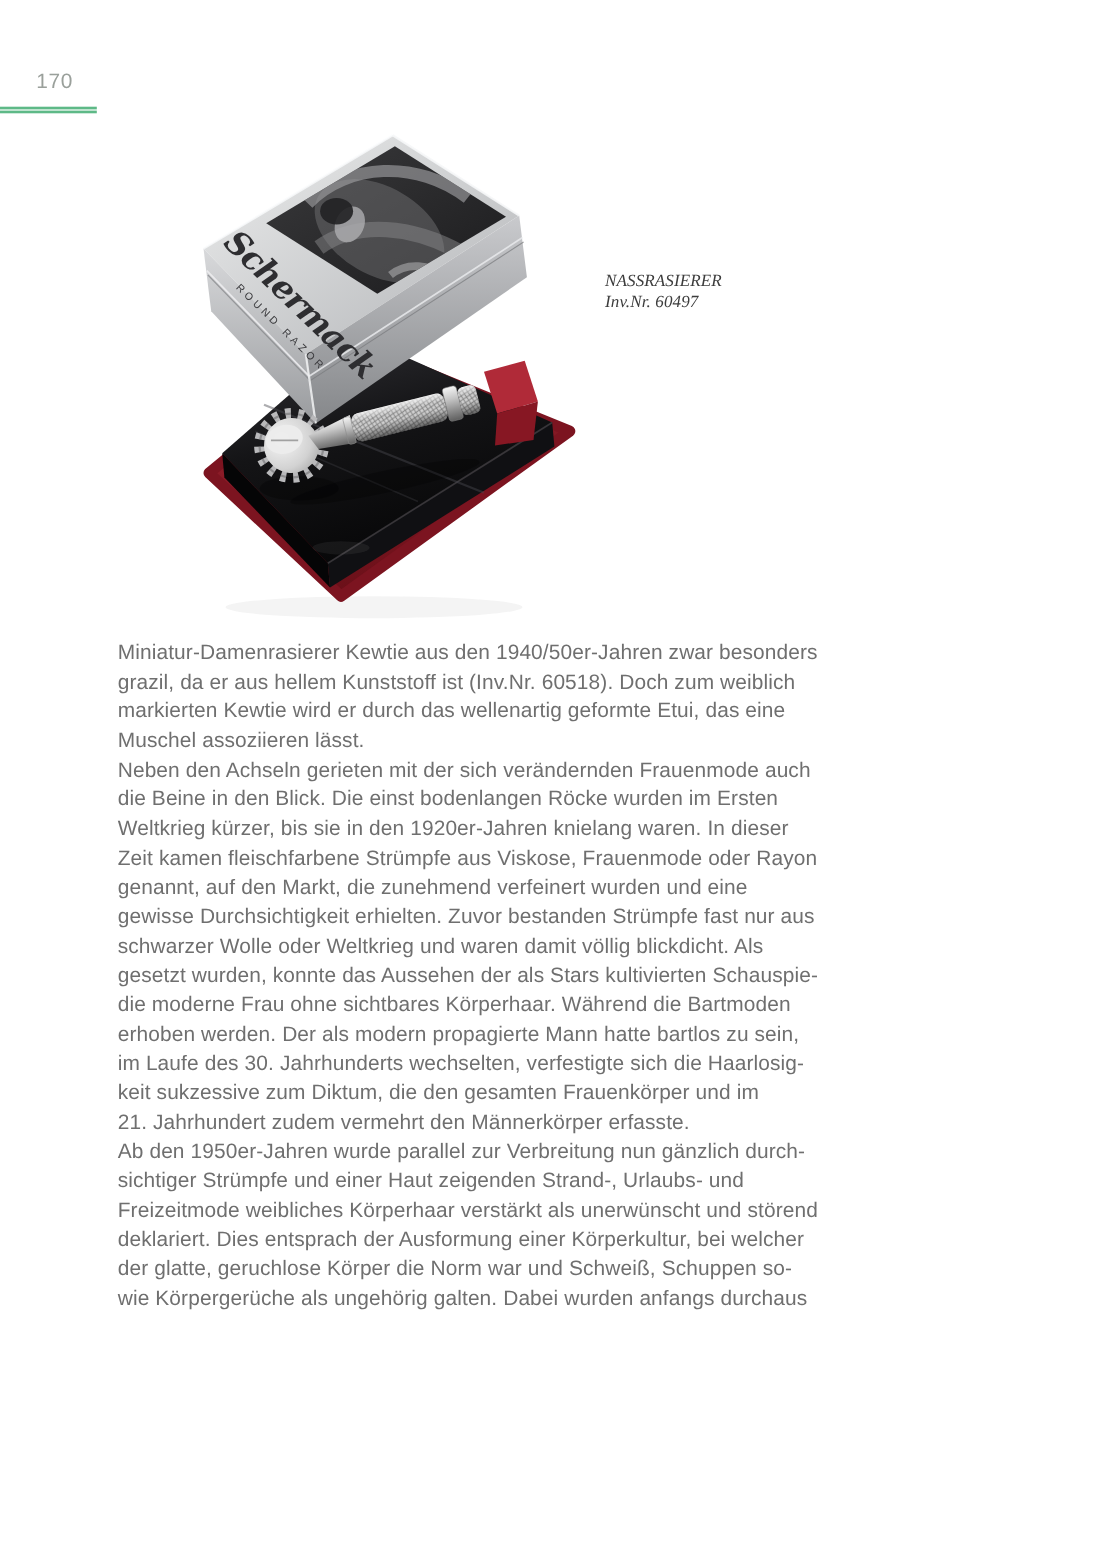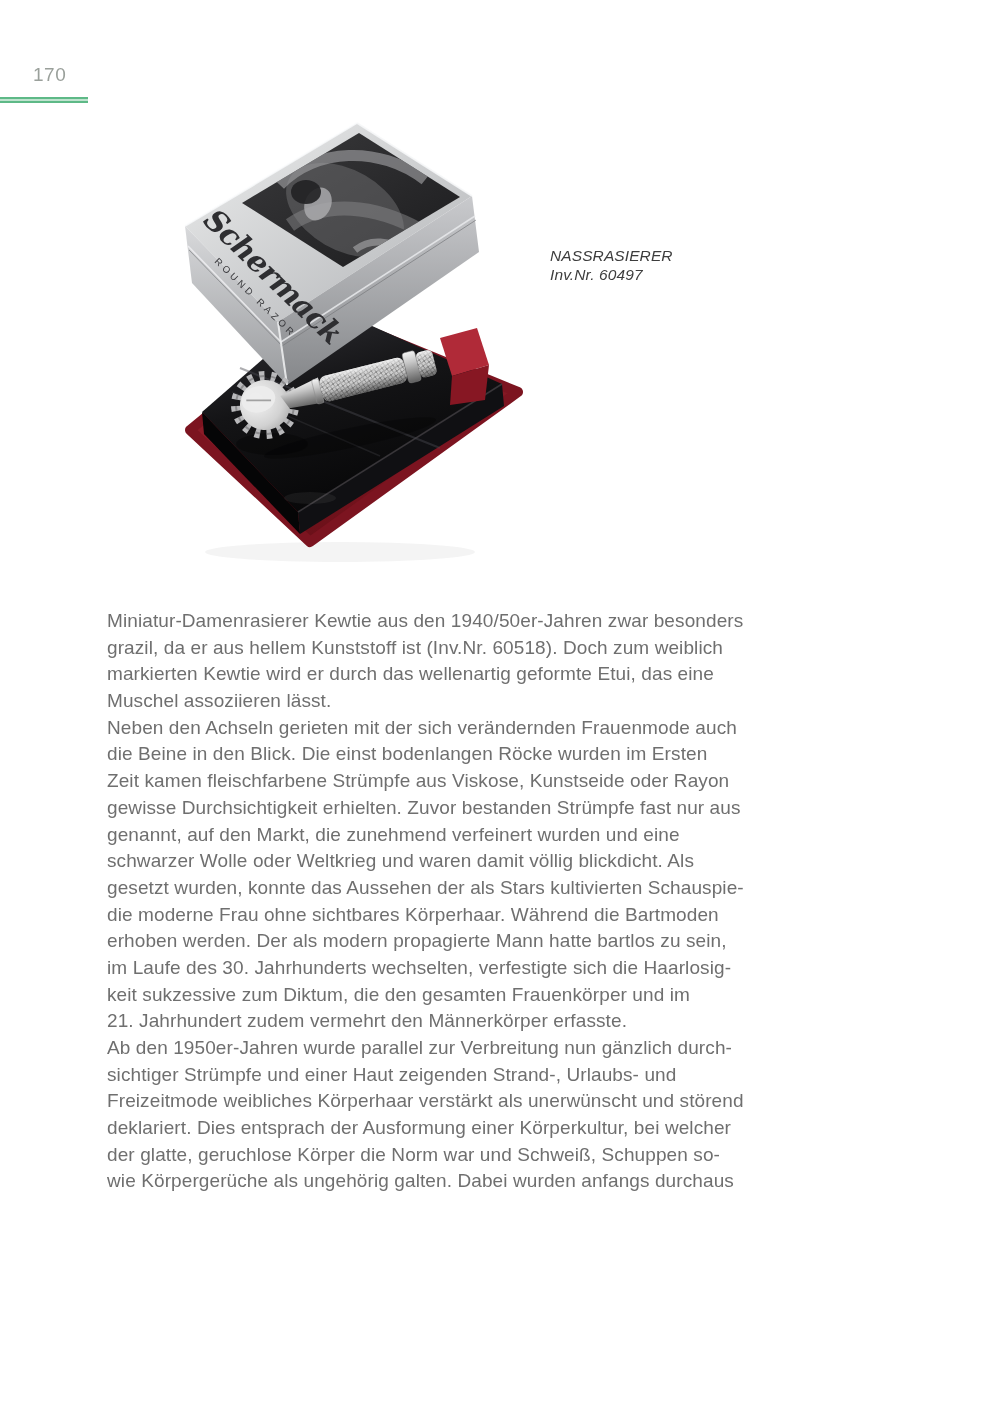--- a/index.html
+++ b/index.html
@@ -19,24 +19,24 @@
     position:absolute;left:0;top:97px;
     width:88px;height:6px;
     background:linear-gradient(#5eb987 0 2px,#bfe3cf 2px 4px,#5eb987 4px 6px);
   }
   .figure-wrap{
     position:absolute;left:140px;top:100px;width:440px;height:470px;
   }
   .caption{
     position:absolute;left:550px;top:246px;
     font-style:italic;font-size:15.5px;line-height:19.4px;
-    color:#3d3d3d;letter-spacing:.1px;
+    color:#3d3d3d;letter-spacing:.1px;font-family:Liberation Serif, serif;
   }
   .body-text{
-    position:absolute;left:107px;top:608px;width:690px;
+    position:absolute;left:107px;top:581px;width:690px;
     font-size:19px;line-height:26.7px;
     font-weight:300;
     color:#6f6f6f;letter-spacing:.1px;
     white-space:nowrap;
   }
   .body-line{height:26.7px;}
 </style>
 </head>
 <body>
 
@@ -176,23 +176,24 @@
     <div>Inv.Nr. 60497</div>
   </div>
 
   <div class="body-text" id="body-text">
       <div class="body-line">Miniatur-Damenrasierer Kewtie aus den 1940/50er-Jahren zwar besonders</div>
       <div class="body-line">grazil, da er aus hellem Kunststoff ist (Inv.Nr. 60518). Doch zum weiblich</div>
       <div class="body-line">markierten Kewtie wird er durch das wellenartig geformte Etui, das eine</div>
       <div class="body-line">Muschel assoziieren lässt.</div>
       <div class="body-line">Neben den Achseln gerieten mit der sich verändernden Frauenmode auch</div>
       <div class="body-line">die Beine in den Blick. Die einst bodenlangen Röcke wurden im Ersten</div>
-      <div class="body-line">Zeit kamen fleischfarbene Strümpfe aus Viskose, Kunstseide oder Rayon</div>
+      <div class="body-line">Weltkrieg kürzer, bis sie in den 1920er-Jahren knielang waren. In dieser</div>
+      <div class="body-line">Zeit kamen fleischfarbene Strümpfe aus Viskose, Frauenmode oder Rayon</div>
+      <div class="body-line">genannt, auf den Markt, die zunehmend verfeinert wurden und eine</div>
       <div class="body-line">gewisse Durchsichtigkeit erhielten. Zuvor bestanden Strümpfe fast nur aus</div>
-      <div class="body-line">genannt, auf den Markt, die zunehmend verfeinert wurden und eine</div>
       <div class="body-line">schwarzer Wolle oder Weltkrieg und waren damit völlig blickdicht. Als</div>
       <div class="body-line">gesetzt wurden, konnte das Aussehen der als Stars kultivierten Schauspie-</div>
       <div class="body-line">die moderne Frau ohne sichtbares Körperhaar. Während die Bartmoden</div>
       <div class="body-line">erhoben werden. Der als modern propagierte Mann hatte bartlos zu sein,</div>
       <div class="body-line">im Laufe des 30. Jahrhunderts wechselten, verfestigte sich die Haarlosig-</div>
       <div class="body-line">keit sukzessive zum Diktum, die den gesamten Frauenkörper und im</div>
       <div class="body-line">21. Jahrhundert zudem vermehrt den Männerkörper erfasste.</div>
       <div class="body-line">Ab den 1950er-Jahren wurde parallel zur Verbreitung nun gänzlich durch-</div>
       <div class="body-line">sichtiger Strümpfe und einer Haut zeigenden Strand-, Urlaubs- und</div>
       <div class="body-line">Freizeitmode weibliches Körperhaar verstärkt als unerwünscht und störend</div>

